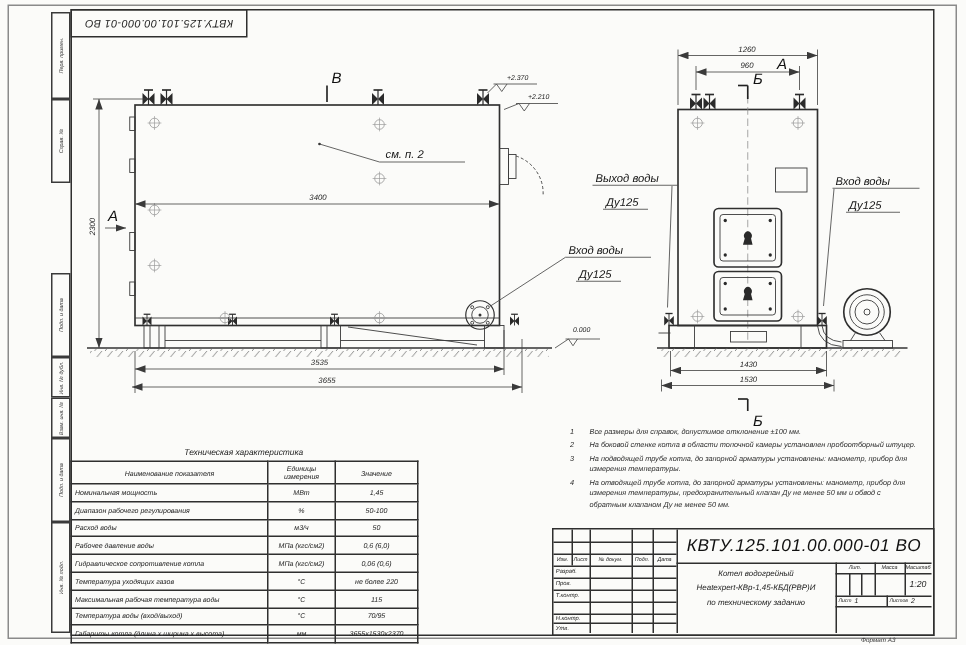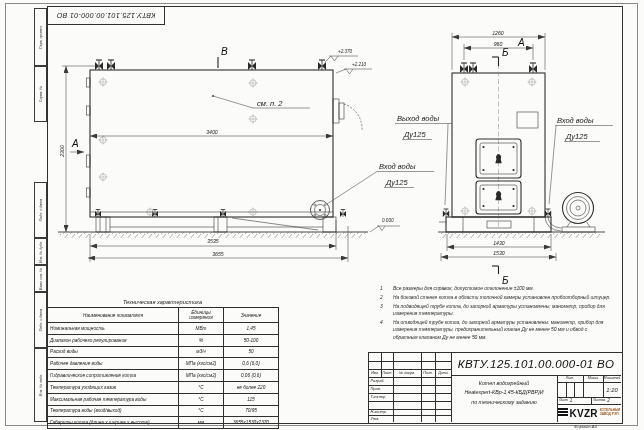--- a/index.html
+++ b/index.html
@@ -462,24 +462,16 @@
 
     <div class="cell shrow" style="left:188px;top:44px;width:34px;height:7px;">
       <span>Лист</span>
         <b>1</b>
     </div>
     <div class="cell shrow" style="left:222px;top:44px;width:30px;height:7px;">
       <span>Листов</span>
         <b>2</b>
     </div>
 
-    <div class="cell logo">
-      <div class="logomark"></div>
-      <span class="logotxt">KVZR</span>
-      <div class="logosub">
-        <div>КОТЕЛЬНЫЙ</div>
-        <div>ЗАВОД РЭП</div>
-      </div>
-    </div>
   </div>
 
   <div class="fmt">Формат А3</div>
 </div>
 
 </body></html>

